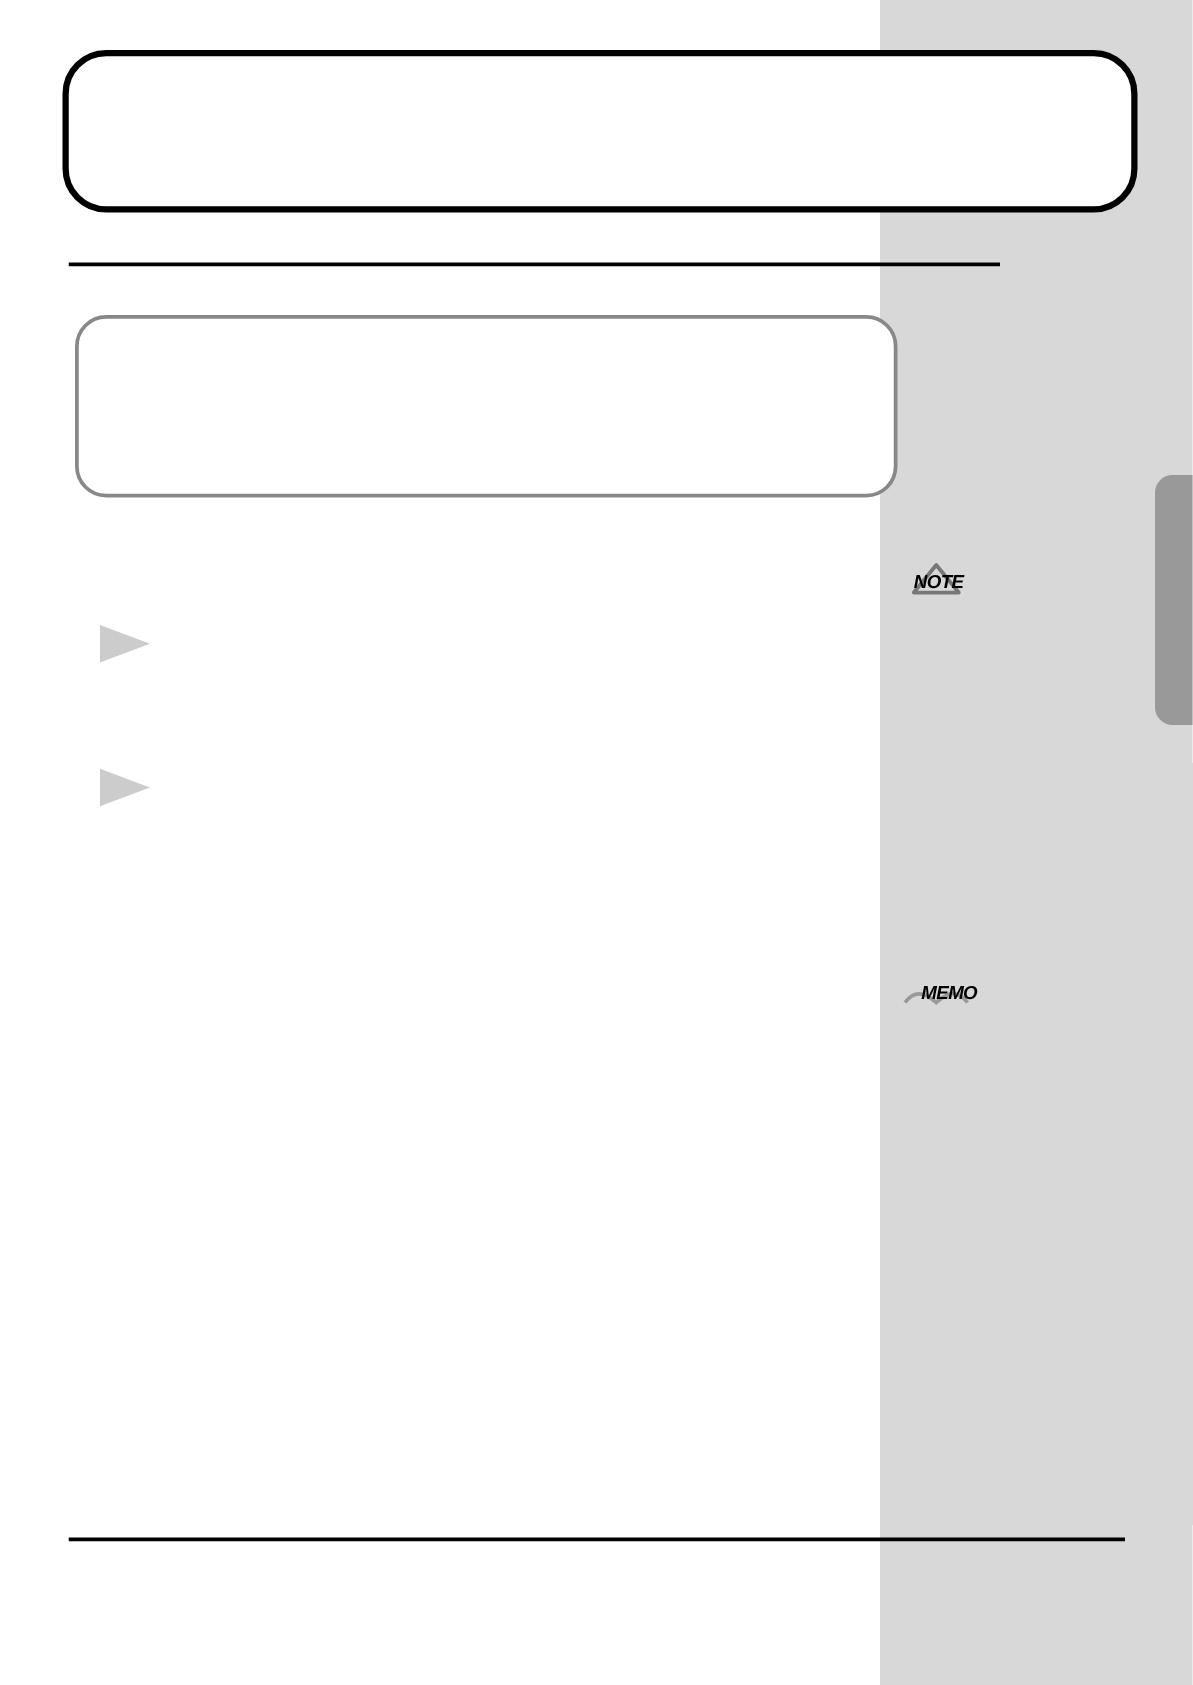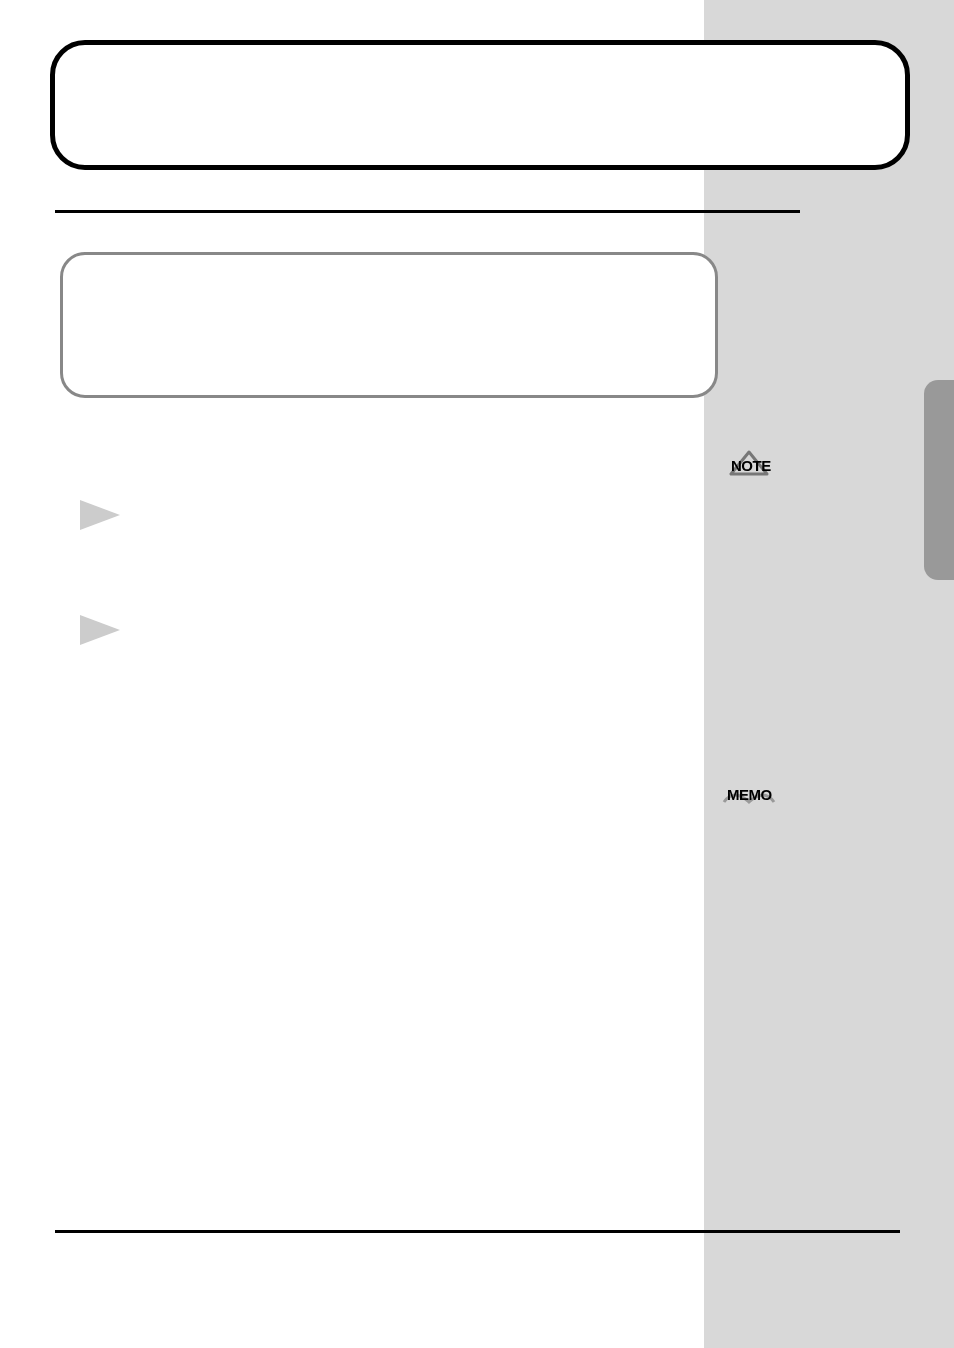--- a/index.html
+++ b/index.html
@@ -8,42 +8,42 @@
 .notch{position:absolute;right:0;top:380px;width:30px;height:200px;background:#999;border-top-left-radius:14px;border-bottom-left-radius:14px;}
 .titlebox{position:absolute;left:50px;top:40px;width:850px;height:120px;border:5px solid #000;border-radius:35px;background:#fff;}
 .sectionrule{position:absolute;left:55px;top:210px;width:745px;height:3px;background:#000;}
 .panel{position:absolute;left:60px;top:252px;width:652px;height:140px;border:3px solid #888;border-radius:25px;background:#fff;}
 .note-icon{position:absolute;right:180px;top:450px;width:50px;height:26px;}
 .memo-icon{position:absolute;right:175px;top:780px;width:60px;height:26px;}
 .arrow1{position:absolute;left:80px;top:500px;}
 .arrow2{position:absolute;left:80px;top:615px;}
 .tri{width:0;height:0;border-top:15px solid transparent;border-bottom:15px solid transparent;border-left:40px solid #ccc;}
 .footer-rule{position:absolute;left:55px;top:1230px;width:845px;height:3px;background:#000;}
-.icon-text{font-family:Arial,sans-serif;font-weight:900;font-size:15px;letter-spacing:-0.5px;}
+.icon-text{font-family:Arial,sans-serif;font-weight:900;font-style:italic;font-size:15px;letter-spacing:-0.5px;}
 </style>
 </head>
 <body>
 
 <div class="page">
   <div class="sidebar"></div>
   <div class="notch"></div>
   <div class="titlebox"></div>
   <div class="sectionrule"></div>
   <div class="panel"></div>
   <div class="note-icon">
     <svg width="50" height="30" viewBox="0 0 50 30">
       <path d="M25 2 L7 24 L43 24 Z" fill="none" stroke="#777" stroke-width="3" stroke-linejoin="round"></path>
     </svg>
     <div style="position:absolute;top:7px;left:7px;" class="icon-text">NOTE</div>
   </div>
   <div class="memo-icon">
     <svg width="60" height="30" viewBox="0 0 60 30">
       <path d="M5 22 Q15 8 30 22 Q45 8 55 22" fill="none" stroke="#999" stroke-width="3"></path>
     </svg>
-    <div style="position:absolute;top:6px;left:8px;" class="icon-text">MEMO</div>
+    <div style="position:absolute;top:6px;left:18px;" class="icon-text">MEMO</div>
   </div>
   <div class="arrow1">
       <div class="tri"></div>
     </div>
   <div class="arrow2">
       <div class="tri"></div>
     </div>
   <div class="footer-rule"></div>
 </div>
 

